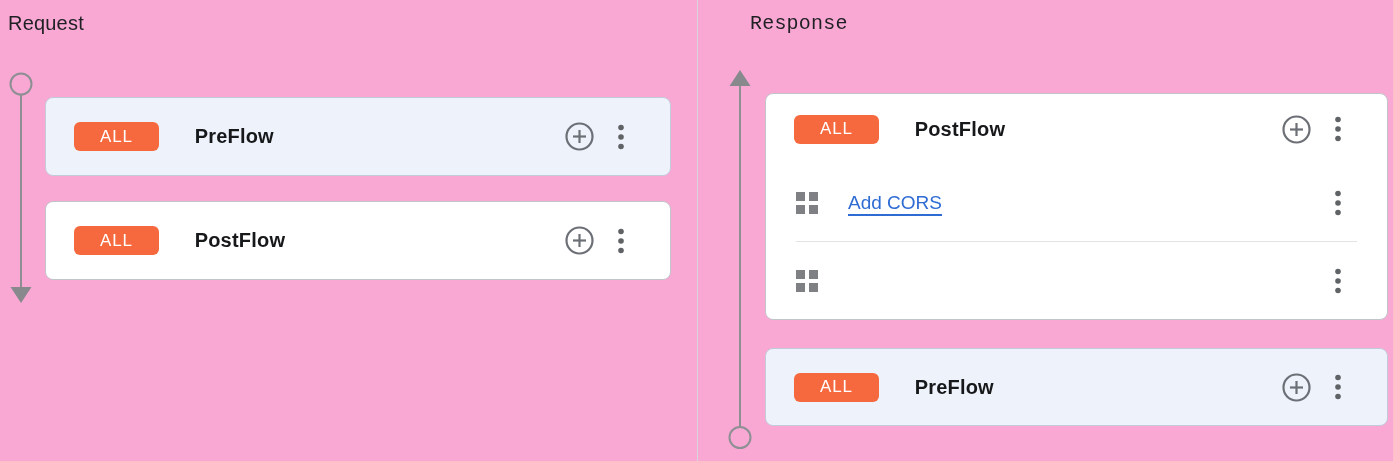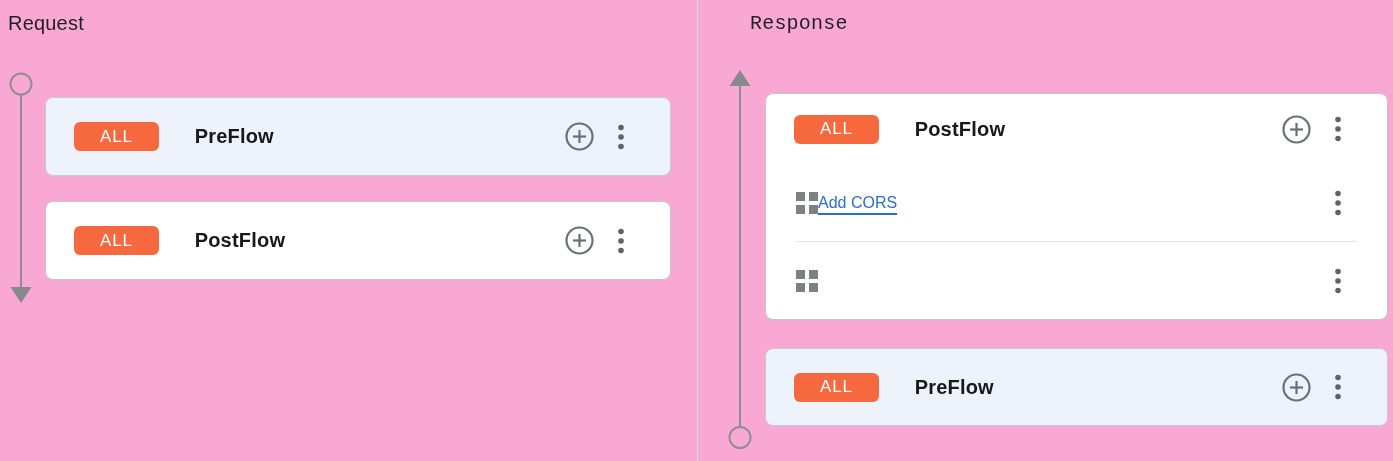--- a/index.html
+++ b/index.html
@@ -33,21 +33,21 @@
 
   .icon-btn { display:flex; align-items:center; justify-content:center;
               background:none; border:none; padding:0; cursor:pointer; }
   .plus-btn  { width:30px; height:30px; margin-left:auto; }
   .kebab-btn { width:14px; height:30px; margin-left:20px; }
 
   .policies { display:block; }
   .policy-row { display:flex; align-items:center; height:77px; padding:0 42px 0 30px; box-sizing:border-box; }
   .policy-sep { height:1px; background:#e3e3e4; margin:0 30px; }
   .grid-icon { flex:0 0 auto; display:flex; }
-  .policy-link { font-size:16px; color:var(--link-blue, #2e6bd3);
+  .policy-link { margin-left:30px; font-size:19px; color:var(--link-blue, #2e6bd3);
                  text-decoration:underline; text-underline-offset:5px; text-decoration-thickness:1.5px; }
   .policy-row .kebab-btn { margin-left:auto; }
 
   
   #req-card-preflow   { left:45px;  top:97px;  width:626px; height:79px;  }
   #req-card-postflow  { left:45px;  top:201px; width:626px; height:79px;  }
   #res-card-postflow  { left:765px; top:93px;  width:623px; height:227px; }
   #res-card-preflow   { left:765px; top:348px; width:623px; height:78px;  }
 </style>
 </head>

